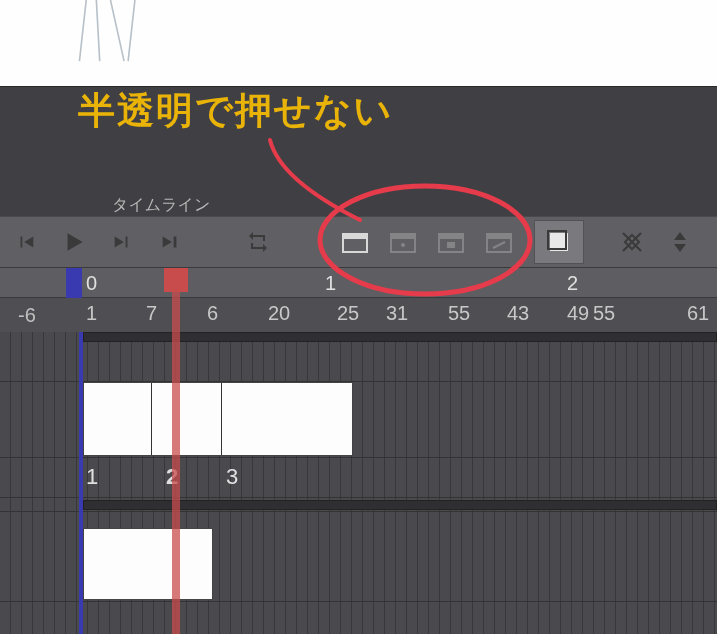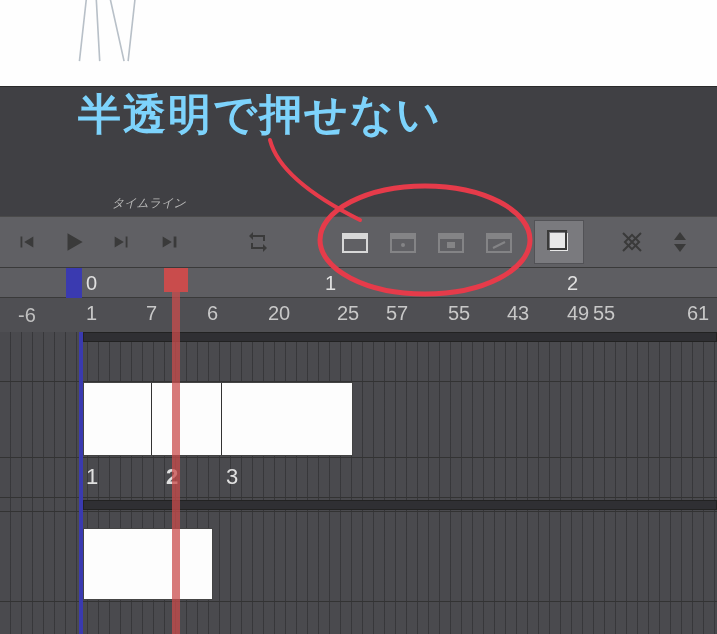--- a/index.html
+++ b/index.html
@@ -22,22 +22,21 @@
     height: 130px;
     background: #404044;
     position: relative;
     border-top: 1px solid #2a2a2a;
   }
   .panel-title {
     position: absolute;
     left: 112px;
     top: 108px;
     color: #b8b8b8;
-    font-size: 12px;
-    font-style: italic;
+    font-size: 16px;
   }
   .toolbar {
     height: 52px;
     background: #606064;
     display: flex;
     align-items: center;
     padding: 0 2px;
     gap: 0;
     border-top: 1px solid #4a4a4a;
     border-bottom: 1px solid #3a3a3a;
@@ -182,22 +181,22 @@
     z-index: 10;
   }
   .annotation-layer {
     position: absolute;
     inset: 0;
     pointer-events: none;
     z-index: 50;
   }
   .hand-text {
     position: absolute;
-    color: #7dd3fc;
-    font-size: 43px;
+    color: #eab308;
+    font-size: 37px;
     font-weight: 600;
     font-family: "Comic Sans MS", cursive, sans-serif;
     letter-spacing: 2px;
   }
 </style>
 </head>
 <body>
 
 <div class="canvas-area">
   <svg width="160" height="86" style="left:40px;top:-20px" viewBox="0 0 160 106">
@@ -297,21 +296,21 @@
     <span class="ruler-num top" style="left:325px">1</span>
     <span class="ruler-num top" style="left:567px">2</span>
   </div>
   <div class="ruler-bottom">
     <span class="neg-label">-6</span>
     <span class="ruler-sub" style="left:86px">1</span>
     <span class="ruler-sub" style="left:146px">7</span>
     <span class="ruler-sub" style="left:207px">6</span>
     <span class="ruler-sub" style="left:268px">20</span>
     <span class="ruler-sub" style="left:337px">25</span>
-    <span class="ruler-sub" style="left:386px">57</span>
+    <span class="ruler-sub" style="left:386px">31</span>
     <span class="ruler-sub" style="left:448px">55</span>
     <span class="ruler-sub" style="left:507px">43</span>
     <span class="ruler-sub" style="left:567px">49</span>
     <span class="ruler-sub" style="left:593px">55</span>
     <span class="ruler-sub" style="left:687px">61</span>
   </div>
 </div>
 
 <div class="track-area">
   <div class="gridlines"></div>

